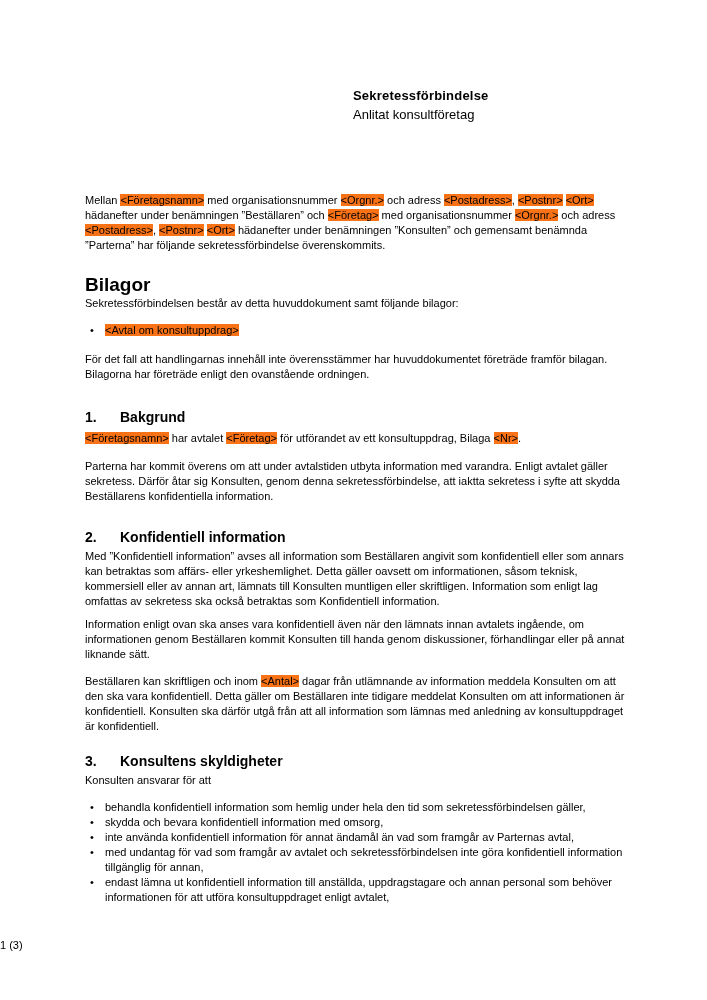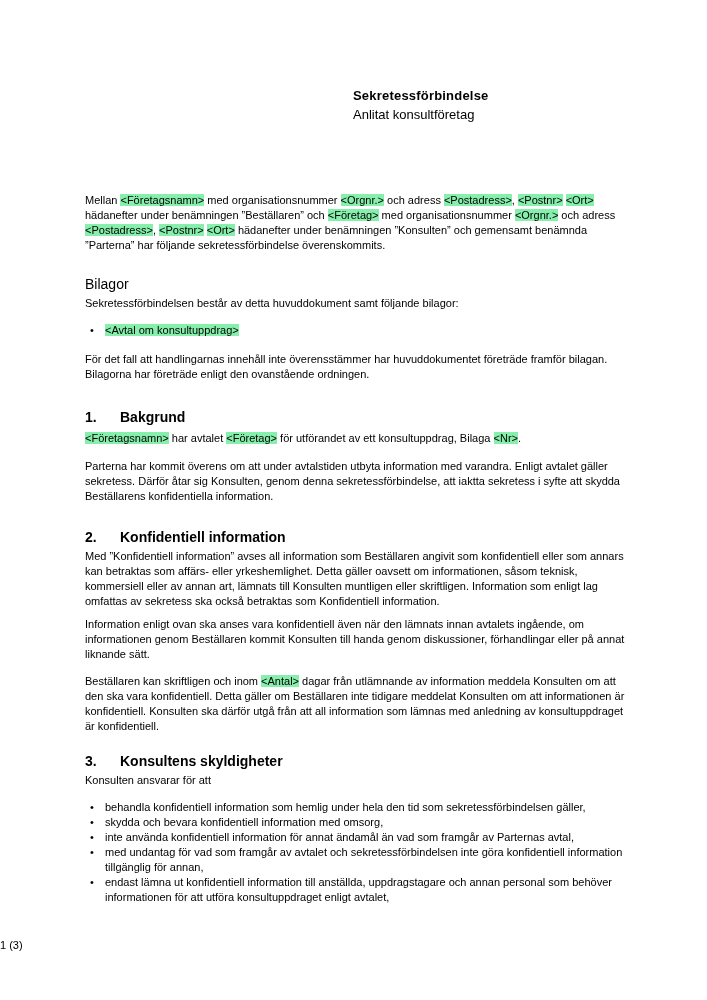--- a/index.html
+++ b/index.html
@@ -17,21 +17,21 @@
     overflow:hidden;
   }
   .title-block { margin-left:268px; }
   .doc-title { font-size:13px; line-height:20px; font-weight:bold; letter-spacing:.2px; }
   .doc-subtitle { font-size:13px; line-height:17px; }
 
   .body-text { font-size:11px; line-height:15px; }
 
   .intro { margin-top:70px; }
 
-  h2.plain { font-size:14px; line-height:17px; font-weight:normal; }
+  h2.plain { font-size:19px; line-height:17px; font-weight:bold; }
   h2.numbered { font-size:14px; line-height:18px; font-weight:bold; }
   h2.numbered .h-num { display:inline-block; width:35px; }
 
   .mt3  { margin-top:3px; }
   .mt5  { margin-top:5px; }
   .mt8  { margin-top:8px; }
   .mt12 { margin-top:12px; }
   .mt13 { margin-top:13px; }
   .mt14 { margin-top:14px; }
   .mt18 { margin-top:18px; }
@@ -43,21 +43,21 @@
   ul.doc-list li {
     position:relative;
     padding-left:20px;
     font-size:11px; line-height:15px;
   }
   ul.doc-list .bullet {
     position:absolute; left:5px; top:0;
     font-size:11px; line-height:15px;
   }
 
-  .hl { background:#86efac; }
+  .hl { background:#f97316; }
 
   .page-footer {
     position:absolute; left:0; right:0; top:938px;
     font-size:11px; line-height:15px;
   }
 </style>
 </head>
 <body>
 
 <div class="page">

